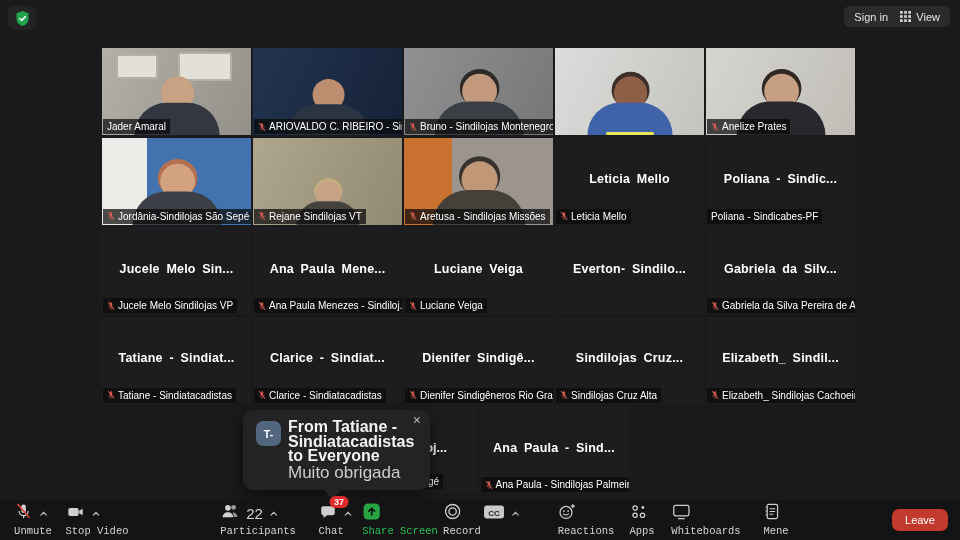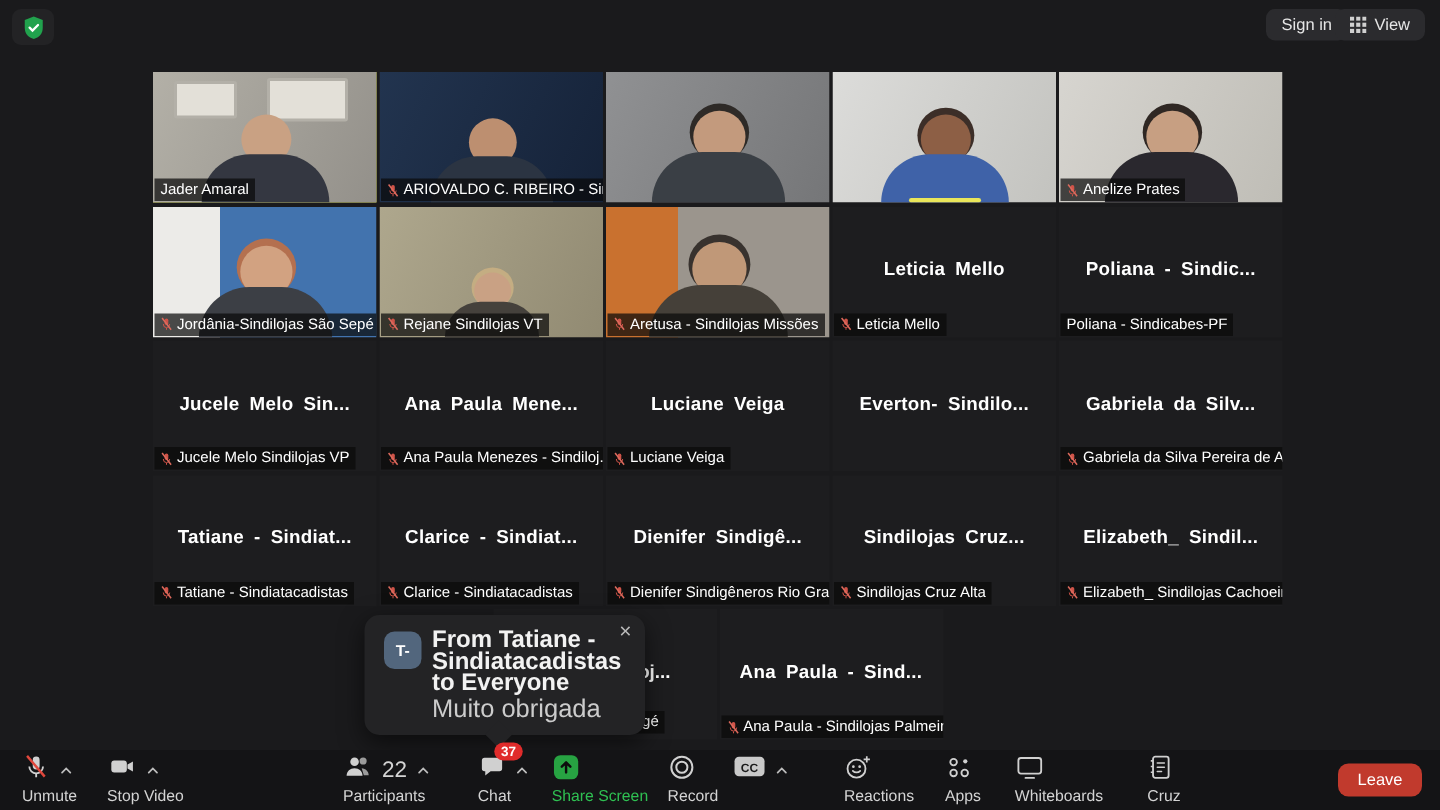--- a/index.html
+++ b/index.html
@@ -40,21 +40,21 @@
   .pav{position:absolute;left:13px;top:11px;width:25px;height:25px;border-radius:7px;background:#52667d;
        color:#fff;font-size:10.5px;font-weight:bold;display:flex;align-items:center;justify-content:center;}
   .pfrom{position:absolute;left:45px;top:10px;color:#f2f2f2;font-size:16px;font-weight:bold;line-height:14.5px;}
   .pmsg{position:absolute;left:45px;top:53px;color:#cccccc;font-size:17px;}
   .pclose{position:absolute;right:9px;top:3px;color:#b9b9b9;font-size:14px;line-height:14px;cursor:default;}
   
   .toolbar{position:absolute;left:0;right:0;bottom:0;height:40px;background:#141416;z-index:9;}
   .titem{position:absolute;top:3px;transform:translateX(-50%);display:flex;flex-direction:column;align-items:flex-start;cursor:default;}
   .ticonrow{height:21px;display:flex;align-items:center;gap:5px;}
   .iconwrap{position:relative;display:flex;align-items:center;}
-  .tlabel{font-size:10.5px;margin-top:1px;color:#d4d4d4;white-space:nowrap;}
+  .tlabel{font-size:10.5px;margin-top:1px;color:#d4d4d4;white-space:nowrap;font-family:Liberation Mono, monospace;}
   .titem.green .tlabel{color:#2fc052;}
   .count{font-size:15px;color:#d4d4d4;margin-left:1px;}
   .badge{position:absolute;top:-7px;left:11px;background:#e02b2b;color:#fff;font-size:9px;font-weight:bold;
          border-radius:8px;padding:1px 4.5px;line-height:10px;}
   .leave{position:absolute;right:12px;bottom:9px;height:22px;background:#c13a2d;border-radius:7px;color:#fff;
          font-size:11px;display:flex;align-items:center;padding:0 13px;z-index:10;cursor:default;}
 </style>
 </head>
 <body>
 
@@ -119,20 +119,29 @@
           </div>
         </div>
         <div class="tile">
           <div class="scene" style="background:linear-gradient(115deg, #909193, #757678)">
             <div class="person" style="transform:translateX(-50%) scale(1.2)">
               <div class="hair" style="background:#2e2a27"></div>
               <div class="head" style="background:#c39a7d"></div>
               <div class="torso" style="background:#3a3f45"></div>
             </div>
           </div>
+          <div class="name-tag">
+            <svg width="8" height="10" viewBox="0 0 12 14" style="flex:none">
+              <rect x="4.2" y="1.5" width="3.6" height="6.5" rx="1.8" fill="#d05348"></rect>
+              <path d="M2.8 7a3.2 3.6 0 0 0 6.4 0" stroke="#d05348" fill="none" stroke-width="1"></path>
+              <line x1="6" y1="11" x2="6" y2="12.8" stroke="#d05348" stroke-width="1"></line>
+              <line x1="1.6" y1="1" x2="10.6" y2="12.8" stroke="#dd6a5d" stroke-width="1.5"></line>
+            </svg>
+            <span>Bruno - Sindilojas Montenegro</span>
+          </div>
         </div>
         <div class="tile">
           <div class="scene" style="background:linear-gradient(115deg, #dcdcda, #c3c3bf)">
             <div class="person" style="transform:translateX(-50%) scale(1.15)">
               <div class="hair" style="background:#3c2e28"></div>
               <div class="head" style="background:#8d5f45"></div>
               <div class="torso" style="background:#3f62a8"></div>
             </div>
           </div>
           <div class="speak-bar"></div>
@@ -515,20 +524,20 @@
       <div class="titem" style="left: 776px;">
         <div class="ticonrow">
           <span class="iconwrap">
             <span><svg width="17" height="19" viewBox="0 0 18 20">
                 <rect x="4" y="2.5" width="11" height="15" rx="1.6" stroke="#d0d0d0" stroke-width="1.3" fill="none"></rect>
                 <path d="M7 7h5M7 10h5M7 13h3" stroke="#d0d0d0" stroke-width="1.1" stroke-linecap="round"></path>
                 <path d="M4 5.5H2.4M4 9.5H2.4M4 13.5H2.4" stroke="#d0d0d0" stroke-width="1.1"></path>
               </svg></span>
           </span>
         </div>
-        <span class="tlabel">Cruz</span>
+        <span class="tlabel">Mene</span>
       </div>
     </div>
   <div class="leave">
     <span>Leave</span>
   </div>
 
 </div>
 
 </body></html>

